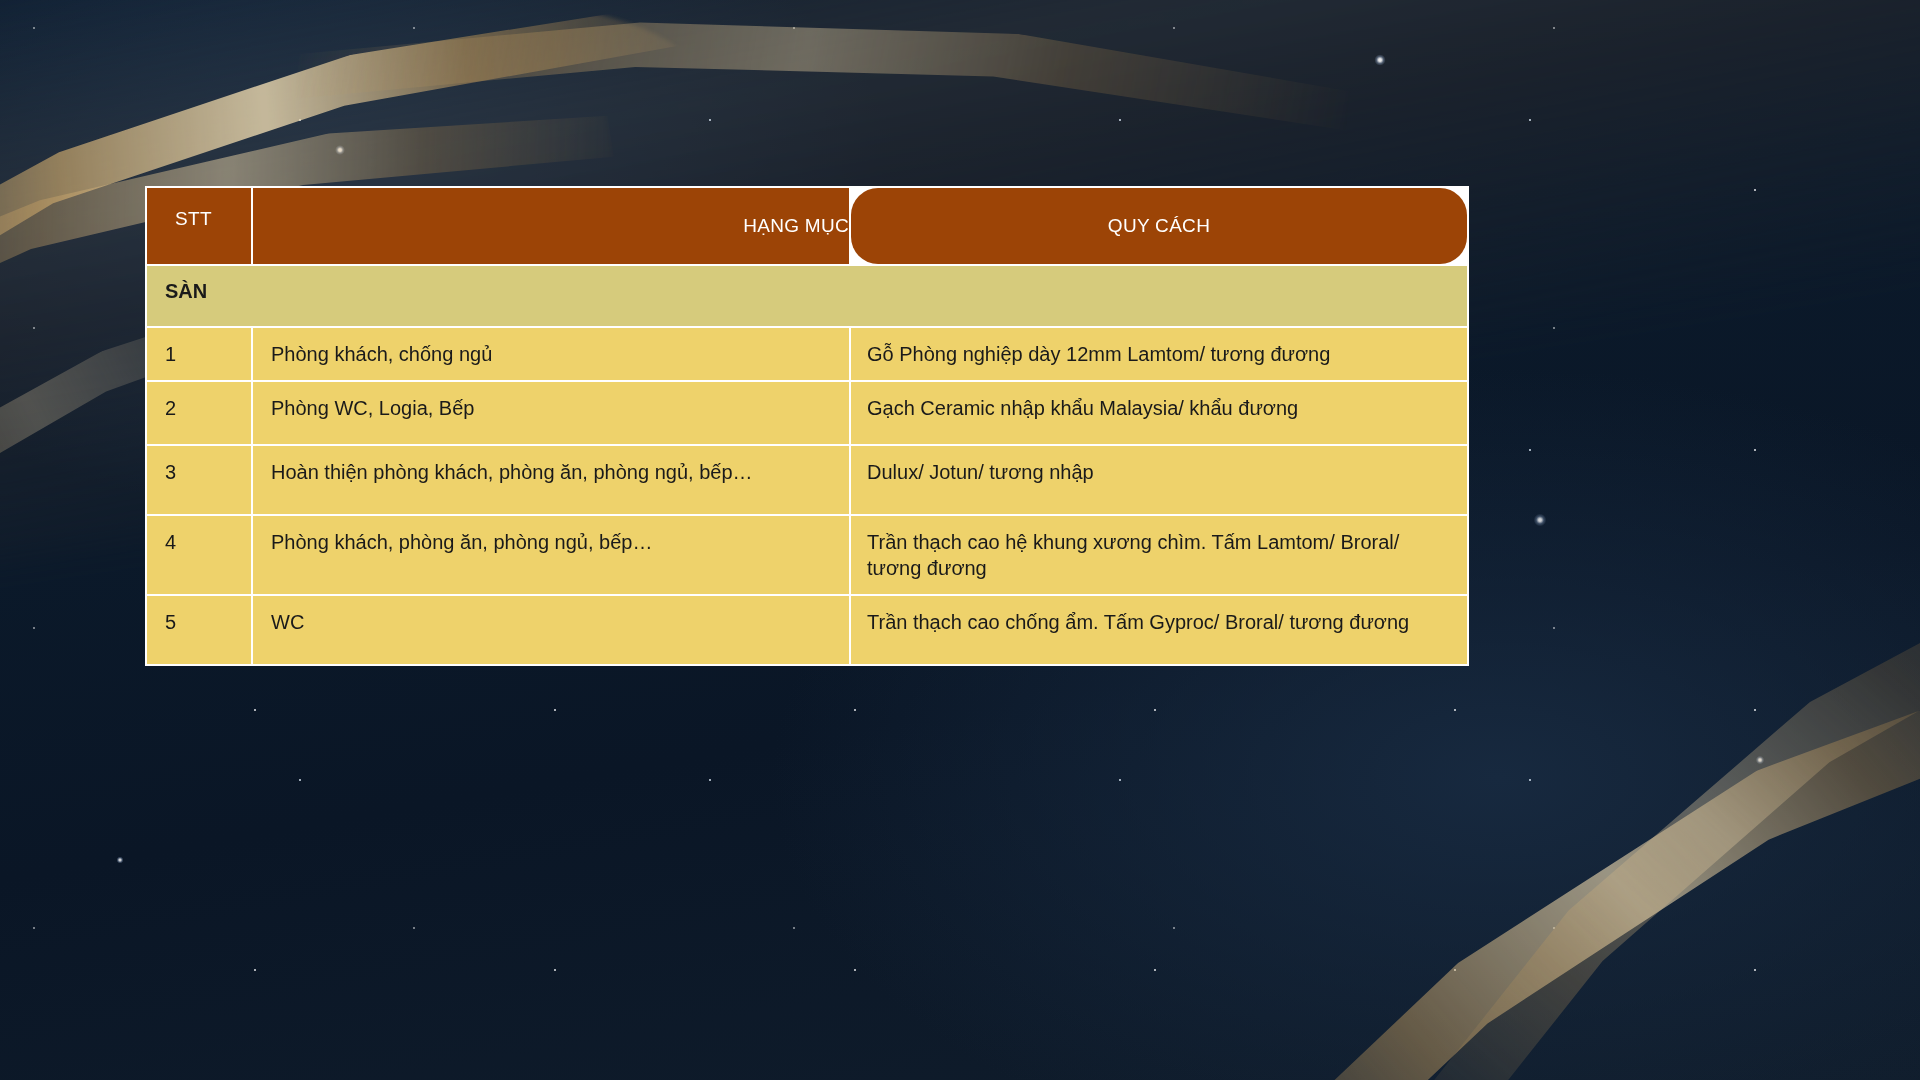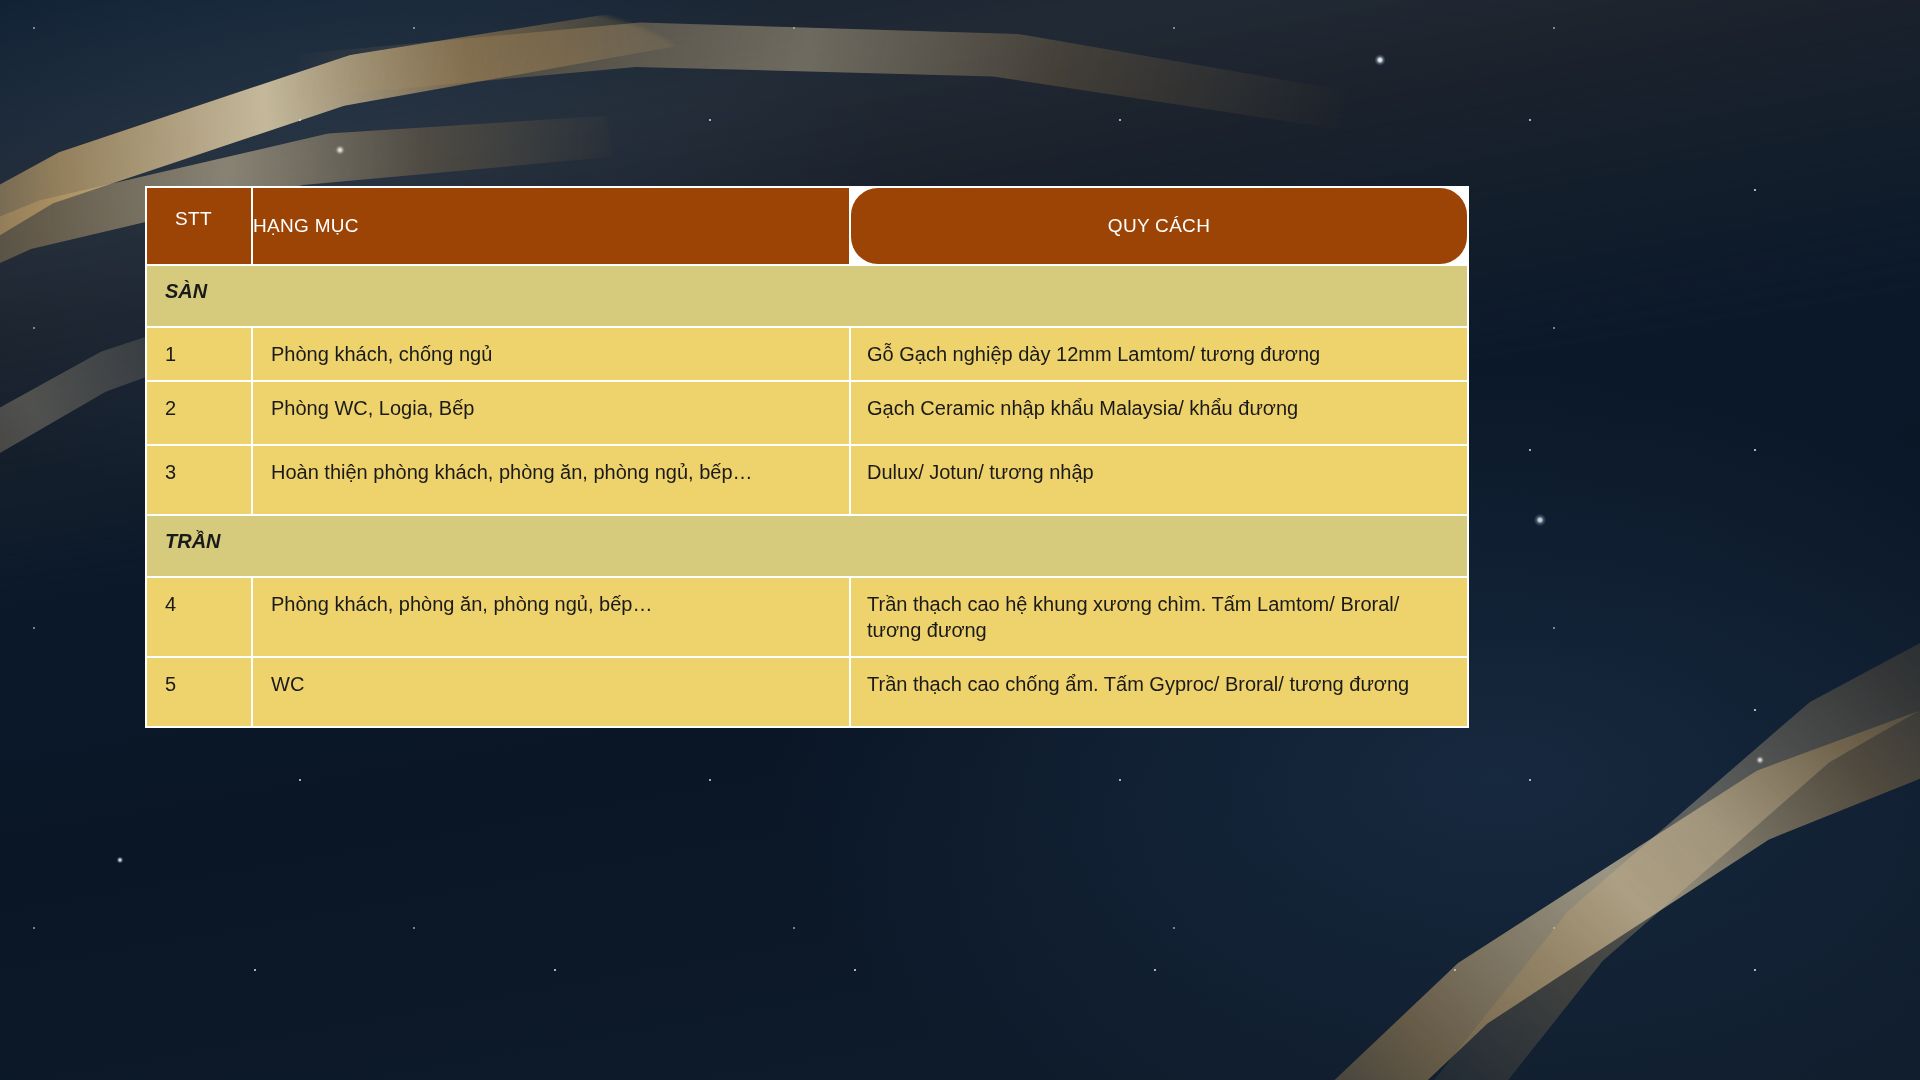--- a/index.html
+++ b/index.html
@@ -179,42 +179,42 @@
   thead th {
     background: #9c4406;
     color: #ffffff;
     font-size: 19px;
     font-weight: normal;
     letter-spacing: 0.3px;
     height: 76px;
     vertical-align: middle;
   }
   th.th-stt  { text-align: left;   padding: 0 0 0 28px; vertical-align: top; padding-top: 20px; }
-  th.th-item { text-align: left; }
+  th.th-item { text-align: right; }
   th.th-spec { text-align: center; border-radius: 27px; }
 
   tbody td {
     background: #eed26b;
     color: #1a1a1a;
     font-size: 20px;
     vertical-align: top;
     padding: 13px 16px 13px 18px;
     line-height: 1.30;
   }
   td.cell-stt { padding-left: 18px; }
   td.cell-spec { padding-left: 16px; }
 
   tr.section-row td {
     background: #d6cb7c;
     font-weight: bold;
     font-size: 20px;
     padding-top: 12px;
     padding-bottom: 12px;
   }
-  tr.section-row td.section-cell { height: 60px; font-style: italic; }
+  tr.section-row td.section-cell { height: 60px; }
 
   
   tr.row-h-sm td { height: 52px; }
   tr.row-h-md td { height: 62px; }
   tr.row-h-lg td { height: 68px; }
   tr.section-lg td { height: 76px; }
 </style>
 </head>
 <body>
 
@@ -249,35 +249,32 @@
           <th class="th-spec">QUY CÁCH</th>
         </tr>
       </thead>
       <tbody id="materials-table-body">
           <tr class="section-row section-lg">
             <td colspan="3" class="section-cell">SÀN</td>
           </tr>
           <tr class="row-h-sm">
             <td class="cell-stt">1</td>
             <td class="cell-item">Phòng khách, chống ngủ</td>
-            <td class="cell-spec">Gỗ Gạch nghiệp dày 12mm Lamtom/ tương đương</td>
+            <td class="cell-spec">Gỗ Phòng nghiệp dày 12mm Lamtom/ tương đương</td>
           </tr>
           <tr class="row-h-md">
             <td class="cell-stt">2</td>
             <td class="cell-item">Phòng WC, Logia, Bếp</td>
             <td class="cell-spec">Gạch Ceramic nhập khẩu Malaysia/ khẩu đương</td>
           </tr>
           <tr class="row-h-lg">
             <td class="cell-stt">3</td>
             <td class="cell-item">Hoàn thiện phòng khách, phòng ăn, phòng ngủ, bếp…</td>
             <td class="cell-spec">Dulux/ Jotun/ tương nhập</td>
           </tr>
-          <tr class="section-row section-lg">
-            <td colspan="3" class="section-cell">TRẦN</td>
-          </tr>
           <tr class="row-h-lg">
             <td class="cell-stt">4</td>
             <td class="cell-item">Phòng khách, phòng ăn, phòng ngủ, bếp…</td>
             <td class="cell-spec">Trần thạch cao hệ khung xương chìm. Tấm Lamtom/ Broral/ tương đương</td>
           </tr>
           <tr class="row-h-lg">
             <td class="cell-stt">5</td>
             <td class="cell-item">WC</td>
             <td class="cell-spec">Trần thạch cao chống ẩm. Tấm Gyproc/ Broral/ tương đương</td>
           </tr>

